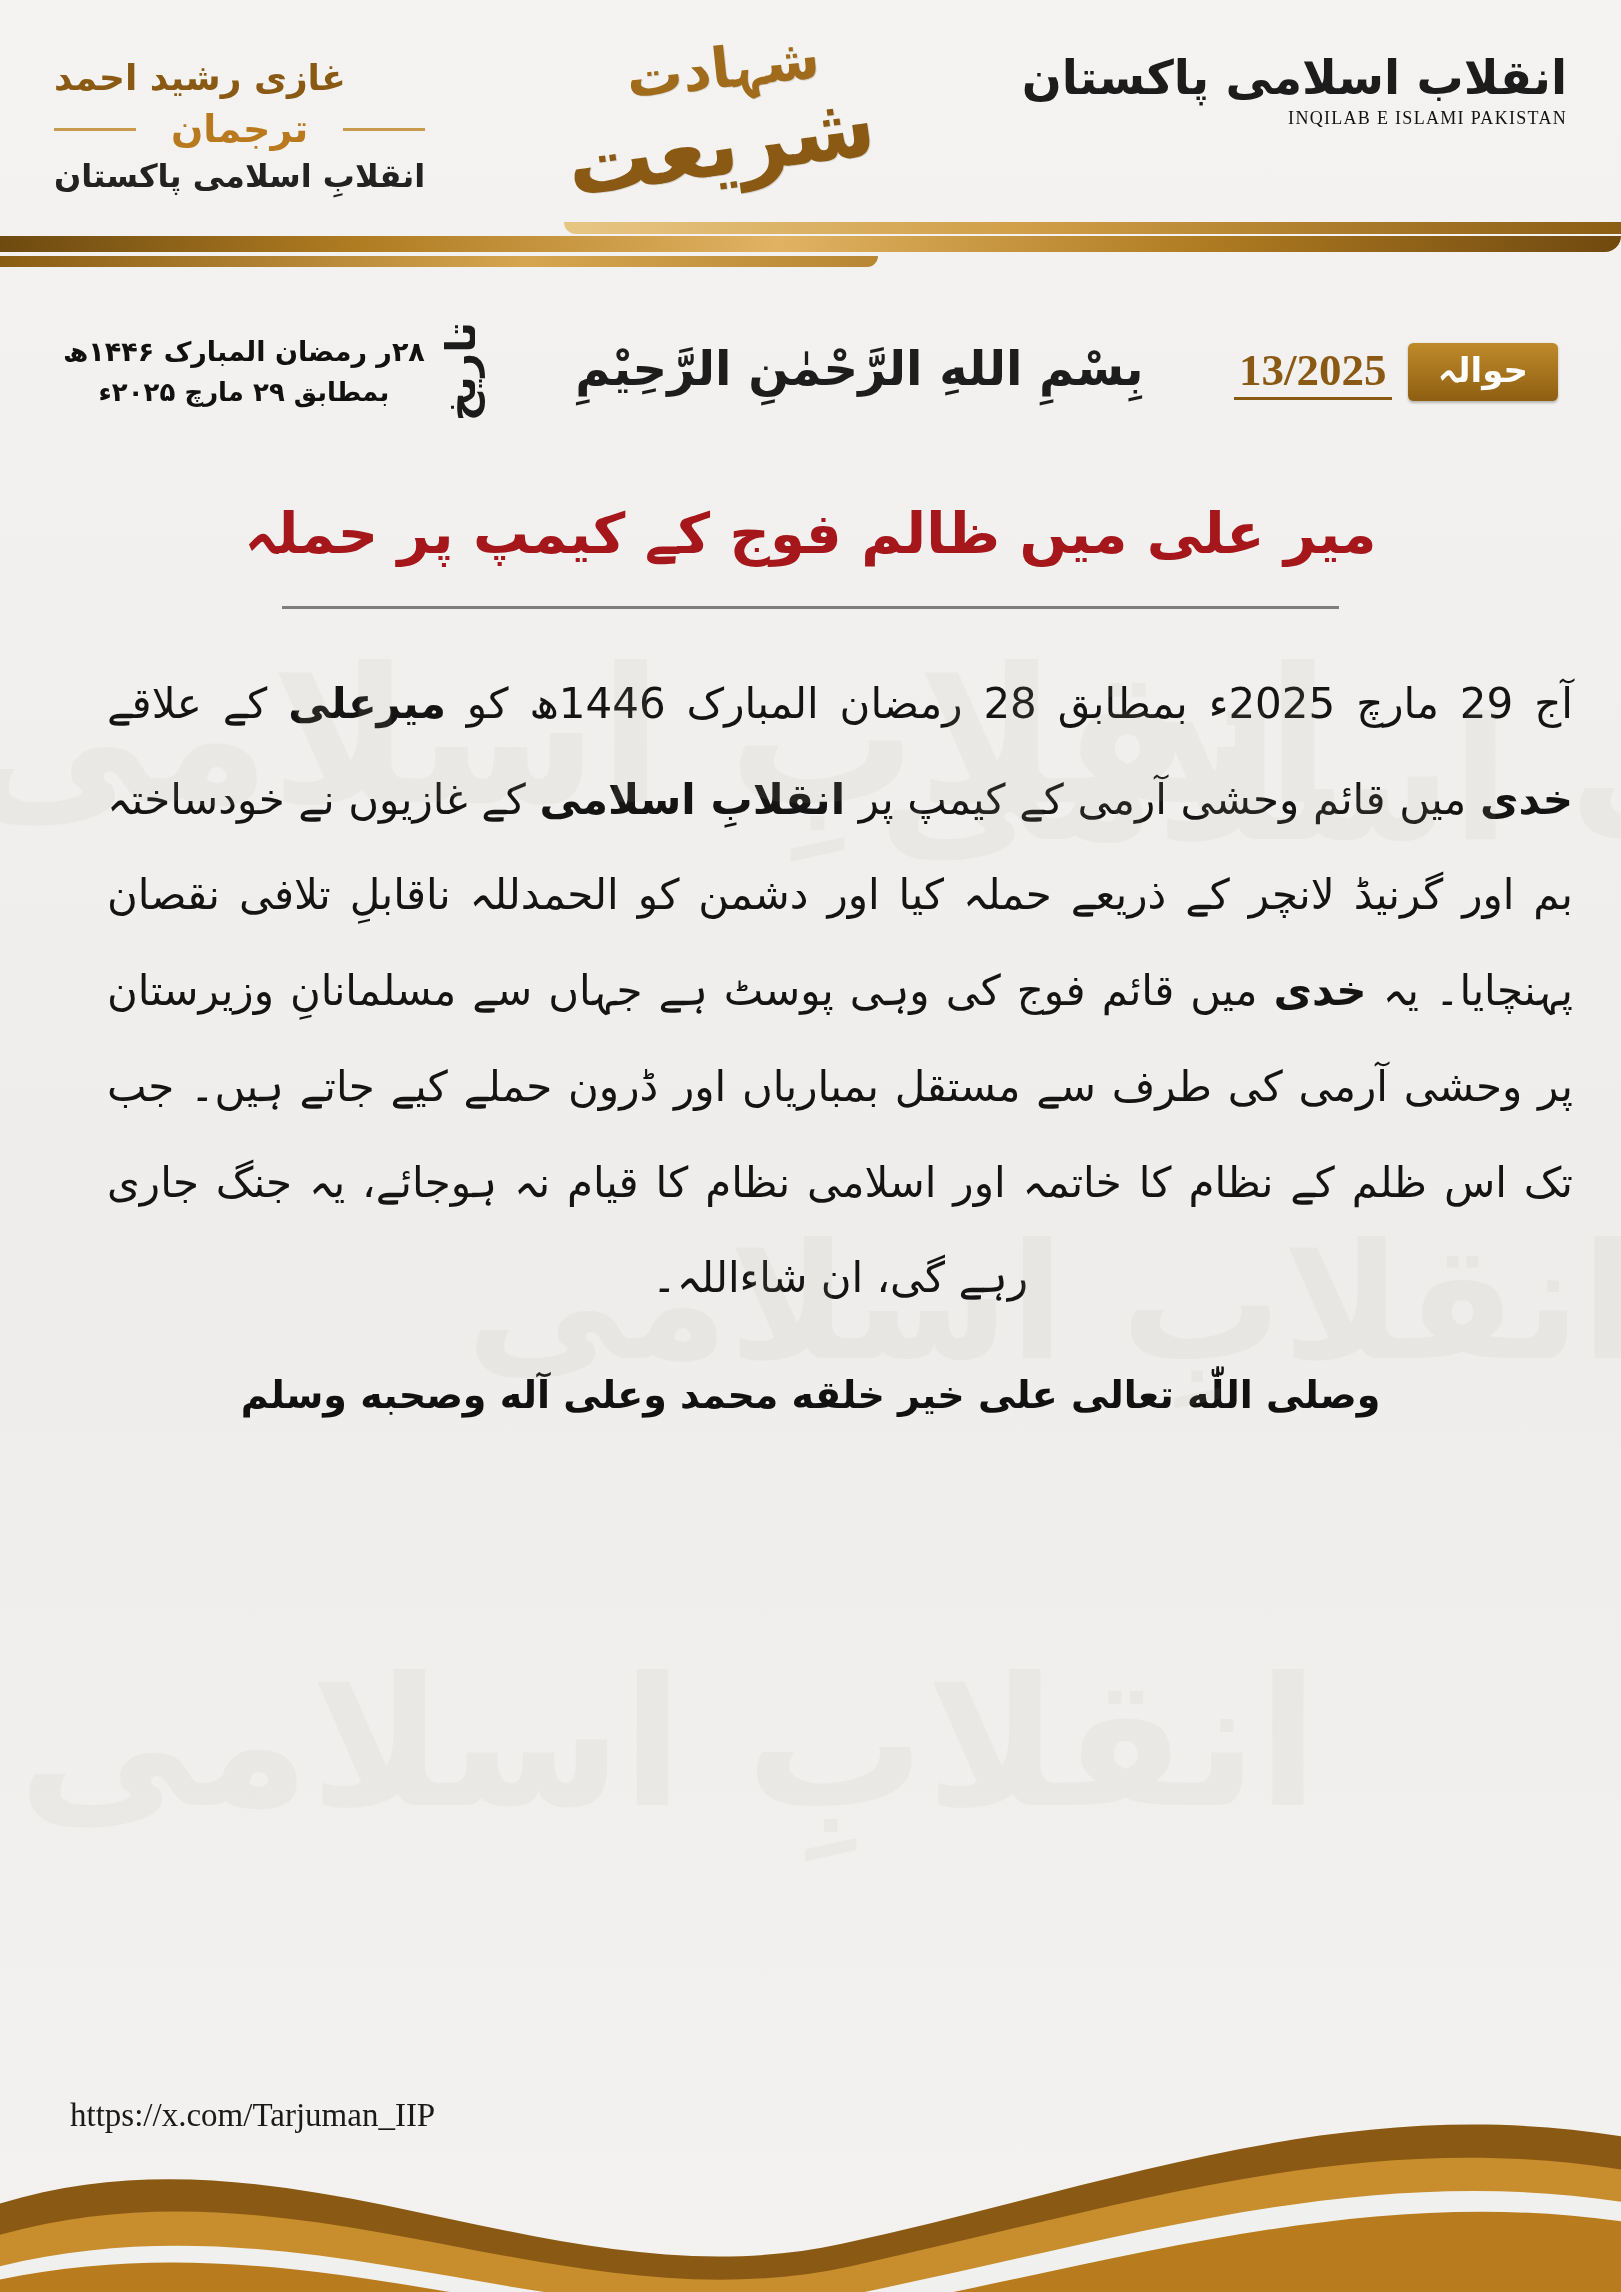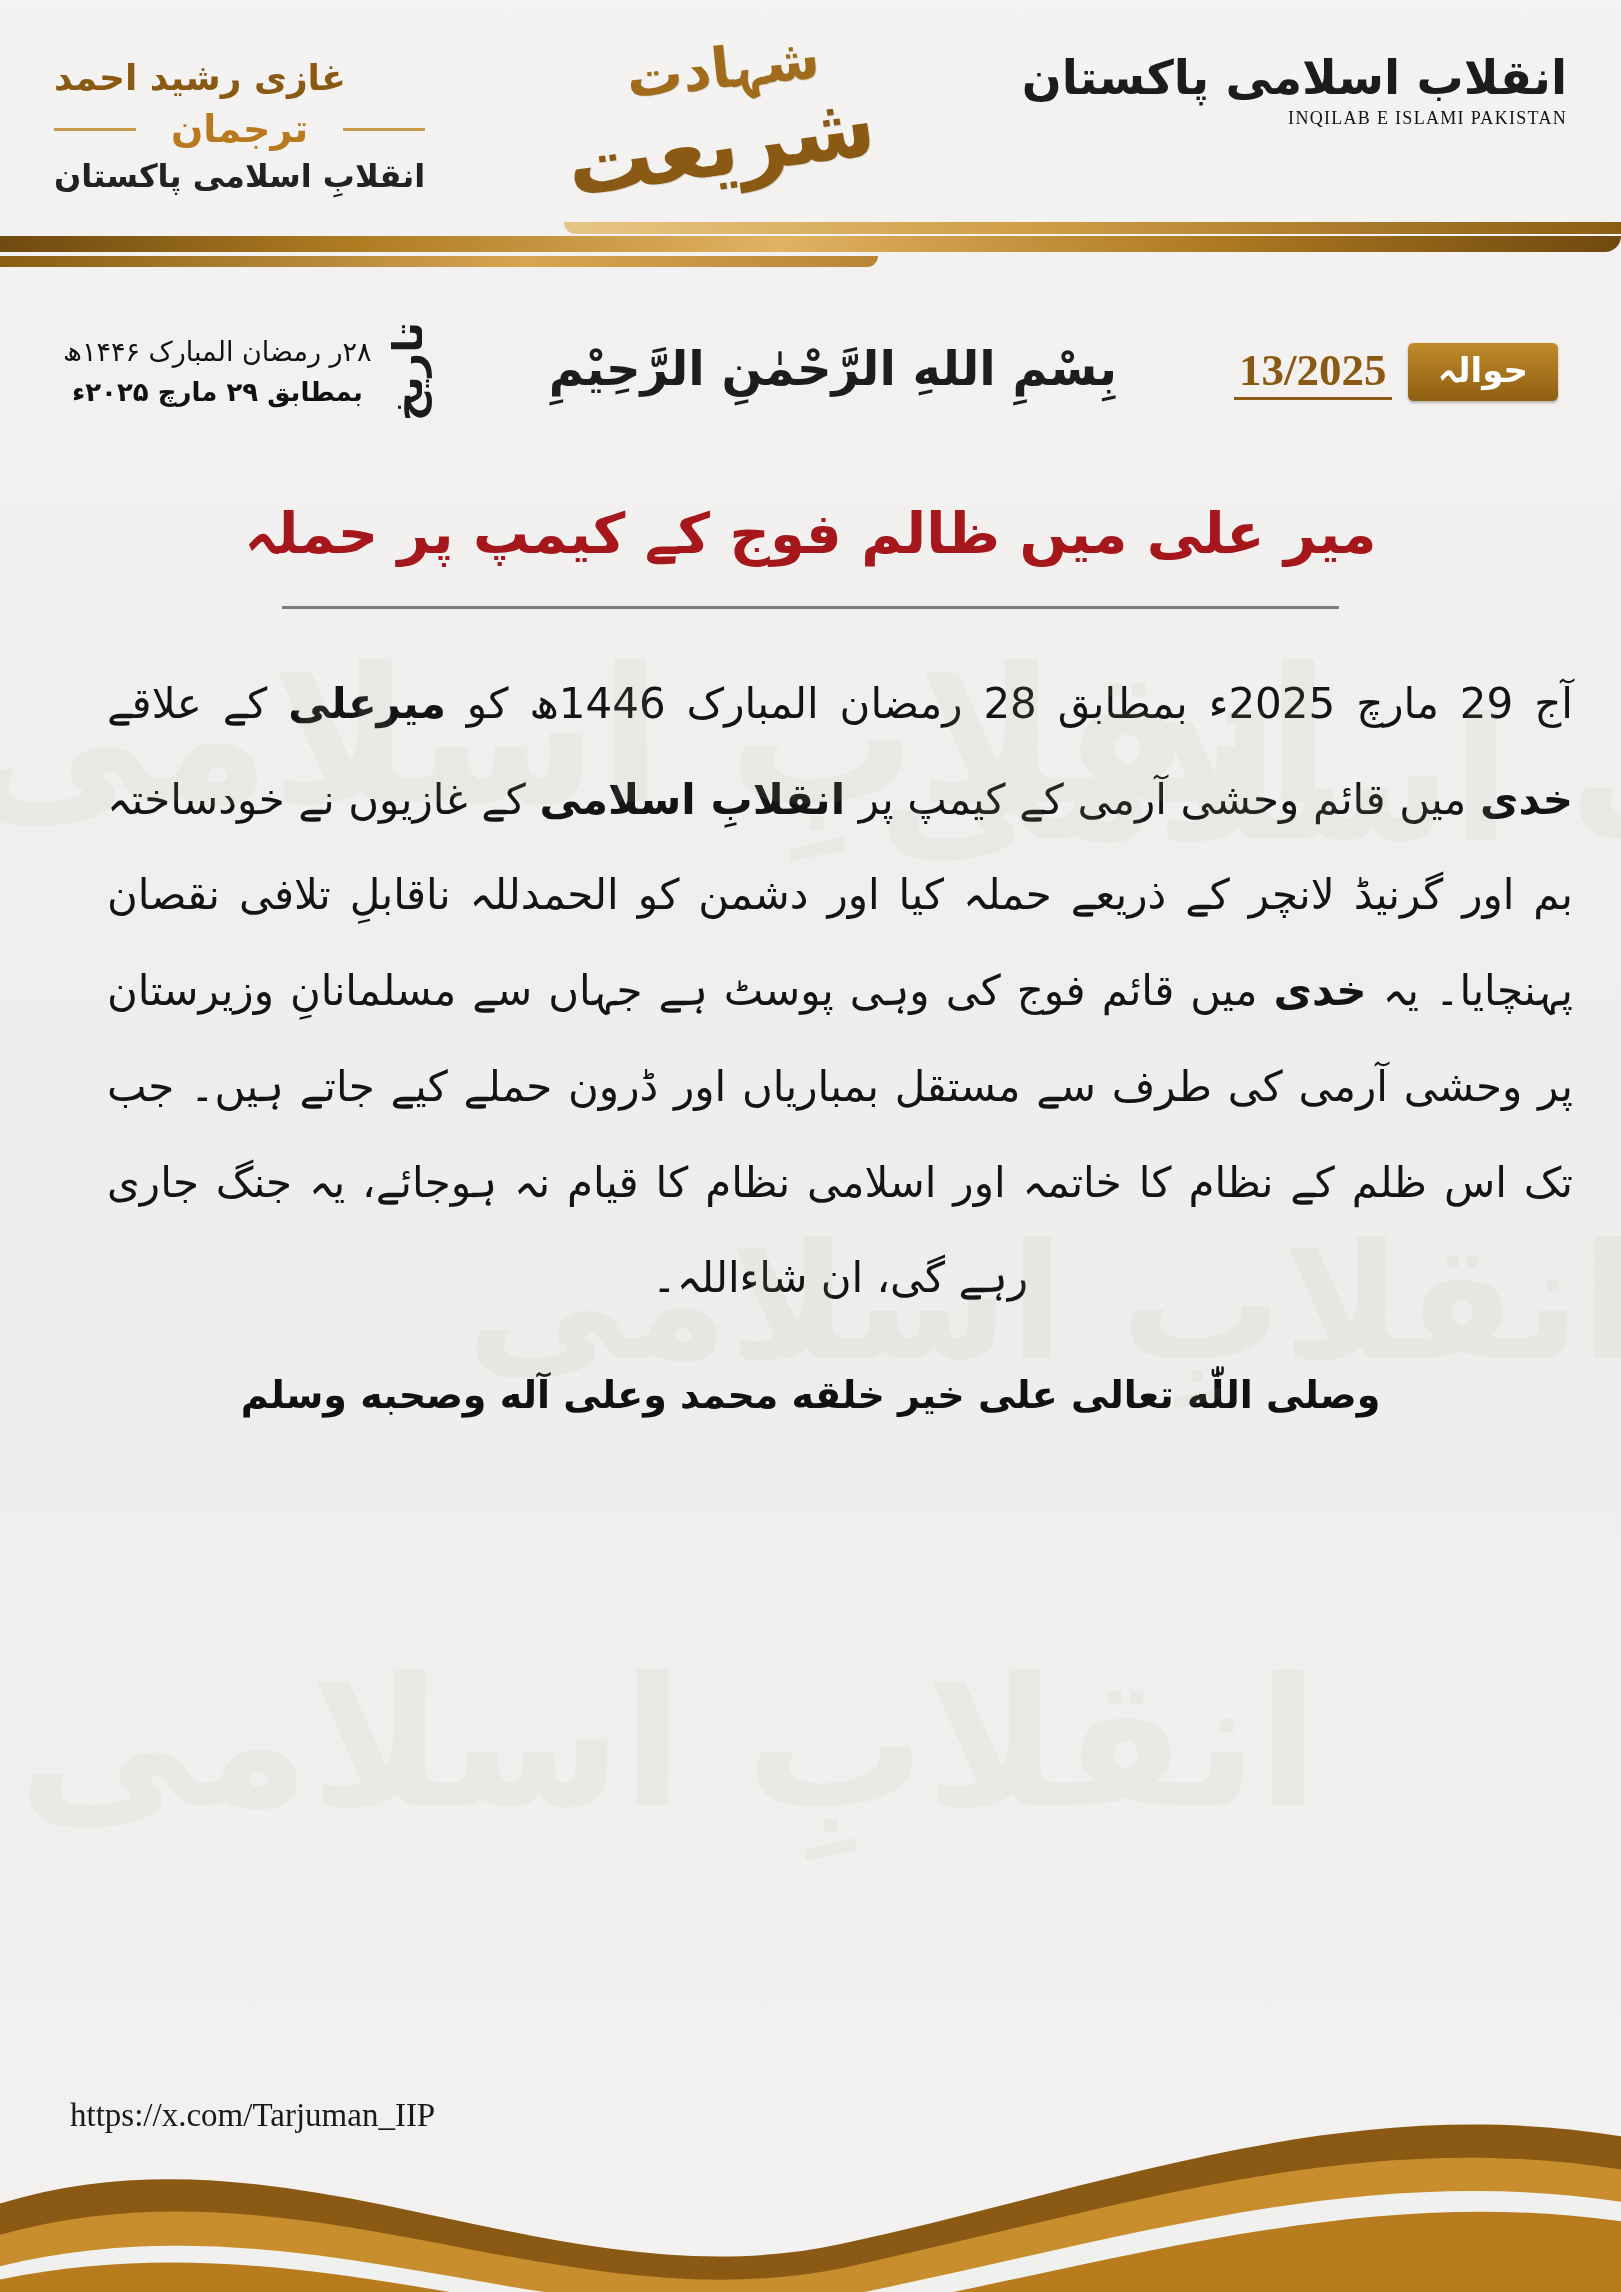--- a/index.html
+++ b/index.html
@@ -182,21 +182,21 @@
     font-weight: bold;
     color: #1b1b1b;
     writing-mode: vertical-rl;
     transform: rotate(180deg);
     letter-spacing: 1.8px;
   }
   .date-vals {
     text-align: center;
     line-height: 1.5;
   }
-  .date-hijri { font-size: 27px; color: #111; font-weight: normal; }
+  .date-hijri { font-size: 27px; color: #111; font-weight: bold; }
   .date-greg  { font-size: 26px; color: #111; font-weight: bold; }
   .bismillah {
     font-size: 48px;
     color: #1d1d1d;
     font-weight: bold;
     letter-spacing: -1.8px;
     transform: translateY(-3.6px);
   }
   .ref-block {
     display: flex;

